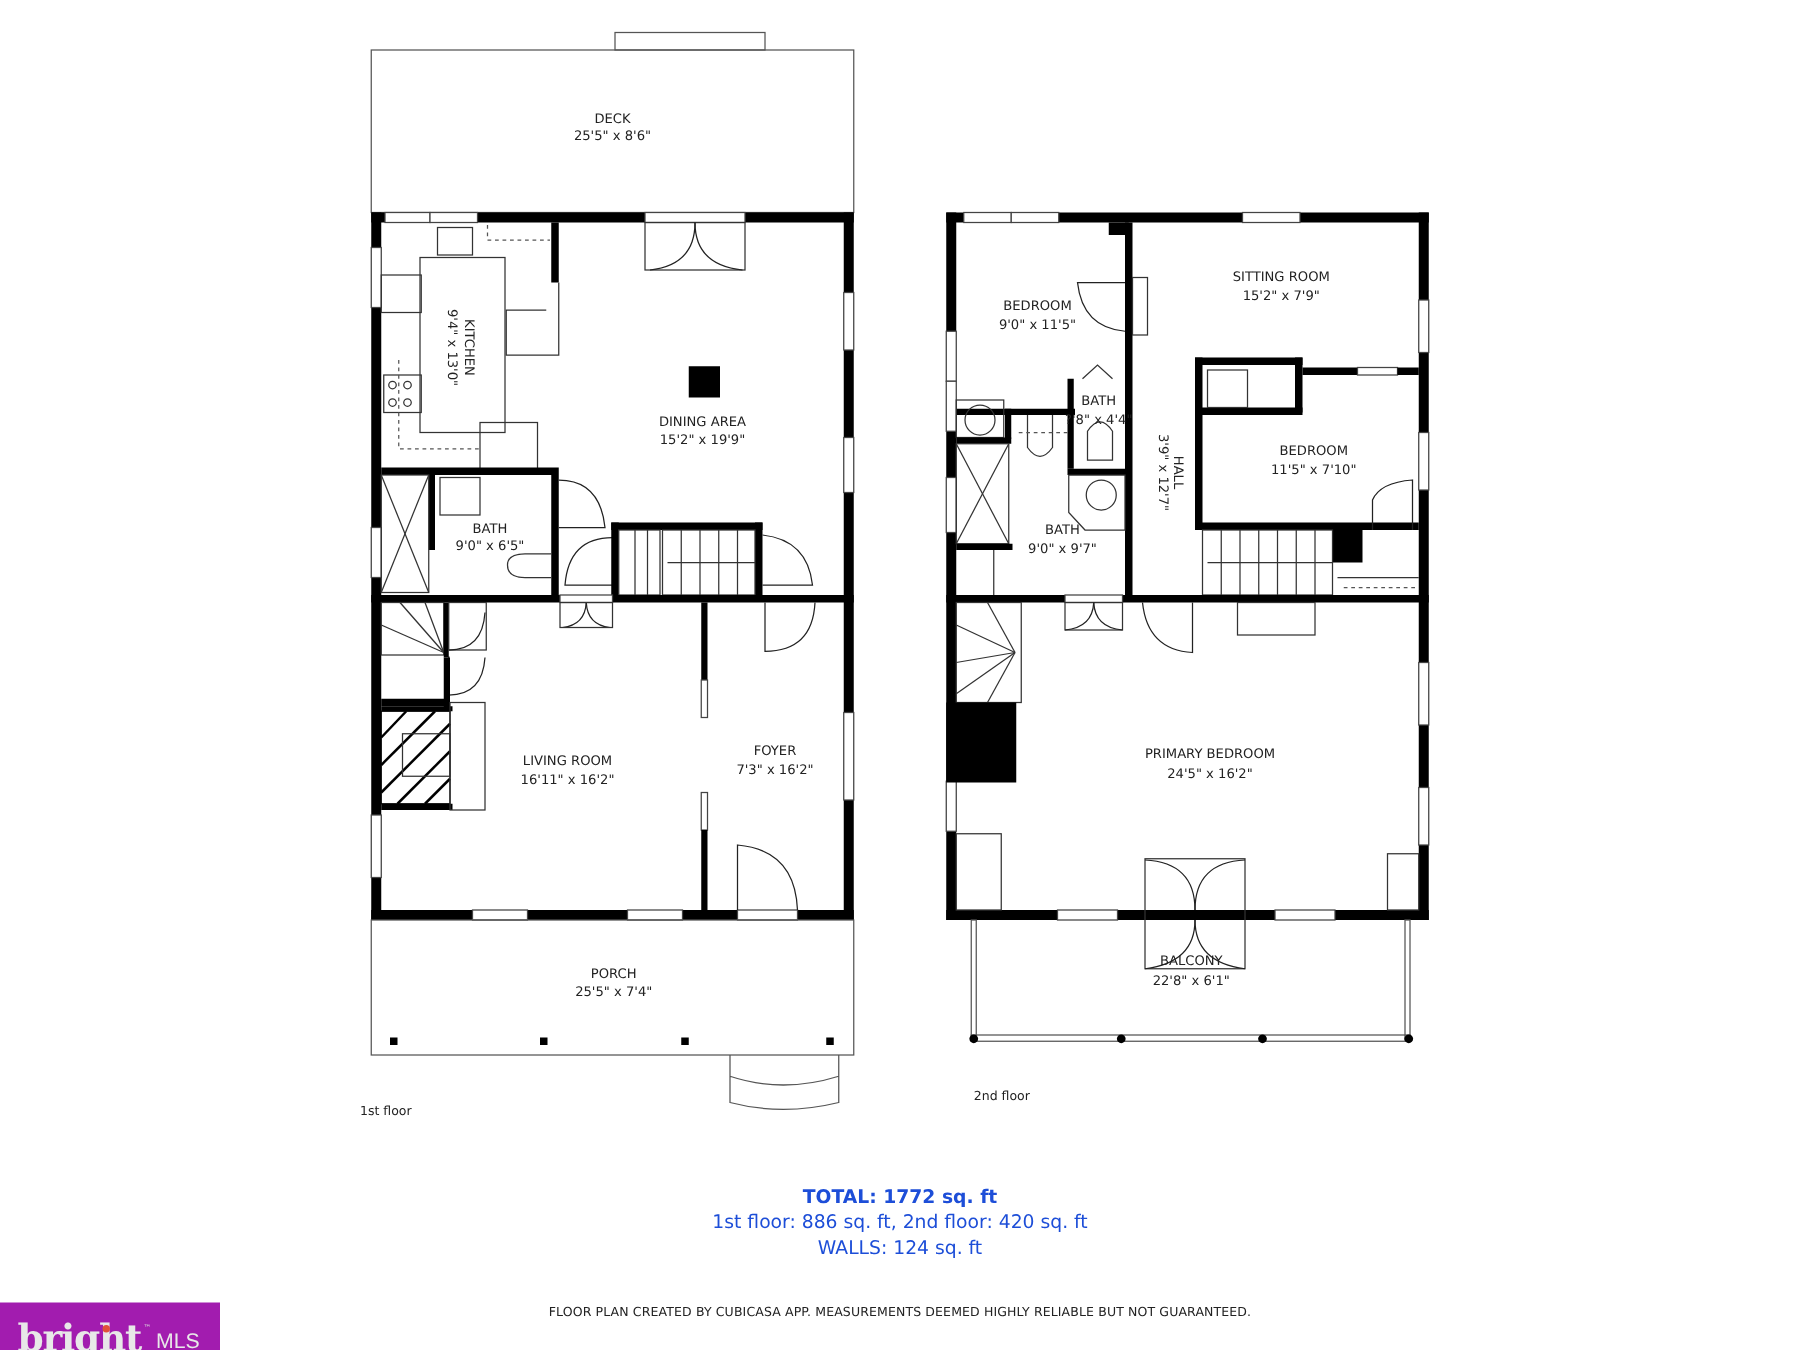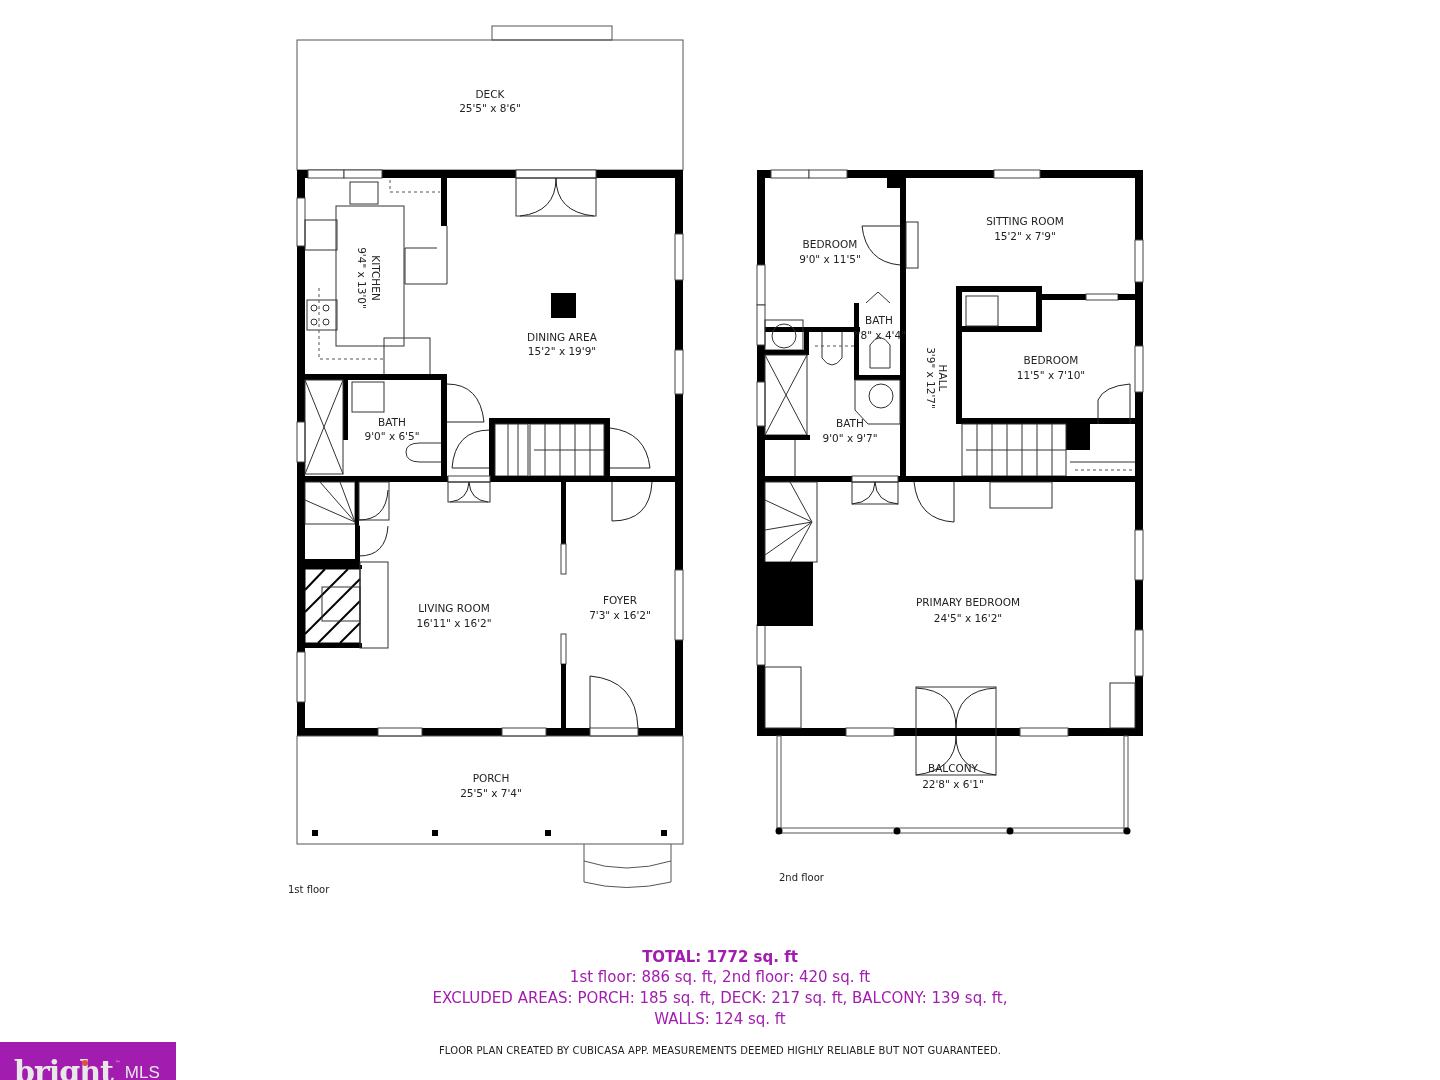--- a/index.html
+++ b/index.html
@@ -6,21 +6,21 @@
   body { width: 1440px; height: 1080px; position: relative; overflow: hidden; font-family: "DejaVu Sans", sans-serif; color: #222; }
   #plan { position: absolute; left: 0; top: 0; width: 1440px; height: 1080px; }
   .wall { fill: #000; }
   .thin { fill: none; stroke: #333; stroke-width: 1; }
   .thin2 { fill: none; stroke: #555; stroke-width: 1; }
   .win { fill: #fff; stroke: #444; stroke-width: 1; }
   .dash { fill: none; stroke: #555; stroke-width: 1; stroke-dasharray: 3 3; }
   .arc { fill: none; stroke: #222; stroke-width: 1; }
   .rlabel { font-family: "DejaVu Sans", sans-serif; font-size: 10.5px; fill: #222; text-anchor: middle; }
   .flabel { position: absolute; font-family: "DejaVu Sans", sans-serif; font-size: 10px; color: #222; }
-  #totals { position: absolute; left: 300px; top: 948px; width: 840px; text-align: center; font-family: "DejaVu Sans", sans-serif; color: #a21caf; }
+  #totals { position: absolute; left: 300px; top: 948px; width: 840px; text-align: center; font-family: "DejaVu Sans", sans-serif; color: #1d4ed8; }
   #totals .t-total { font-size: 15px; font-weight: bold; line-height: 19px; }
   #totals .t-line { font-size: 15px; line-height: 21px; }
   #disclaimer { position: absolute; left: 400px; top: 1045px; width: 640px; text-align: center; font-family: "DejaVu Sans", sans-serif; font-size: 10px; color: #222; letter-spacing: 0.1px; }
   #logo { position: absolute; left: 0; top: 1022px; width: 176px; height: 58px; background: #a21caf; display: flex; align-items: center; padding-left: 14px; box-sizing: border-box; margin-top: 20px; }
   #logo .brand { font-family: "DejaVu Serif", serif; font-size: 30px; color: #e8e8e8; font-weight: bold; letter-spacing: -1px; position: relative; }
   #logo .dot { position: absolute; width: 6px; height: 6px; background: #e0503a; border-radius: 50%; left: 68px; top: 6px; }
   #logo .tm { font-size: 6px; color: #ddd; margin-left: 2px; margin-top: -18px; }
   #logo .mls { font-family: Liberation Sans, sans-serif; font-size: 17px; color: #e8e8e8; margin-left: 4px; margin-top: 4px; }
 </style>
 </head>
@@ -284,21 +284,20 @@
     <text class="rlabel" x="953" y="788">22'8" x 6'1"</text>
   </g>
 </svg>
 
 <div class="flabel" style="left:288px; top:884px;">1st floor</div>
 <div class="flabel" style="left:779px; top:872px;">2nd floor</div>
 
 <div id="totals">
   <div class="t-total">TOTAL: 1772 sq. ft</div>
   <div class="t-line">1st floor: 886 sq. ft, 2nd floor: 420 sq. ft</div>
-  <div class="t-line">EXCLUDED AREAS: PORCH: 185 sq. ft, DECK: 217 sq. ft, BALCONY: 139 sq. ft,</div>
   <div class="t-line">WALLS: 124 sq. ft</div>
 </div>
 
 <div id="disclaimer">FLOOR PLAN CREATED BY CUBICASA APP. MEASUREMENTS DEEMED HIGHLY RELIABLE BUT NOT GUARANTEED.</div>
 
 <div id="logo">
   <span class="brand"><span>bright</span><span class="dot"></span></span>
   <span class="tm">™</span>
   <span class="mls">MLS</span>
 </div>

